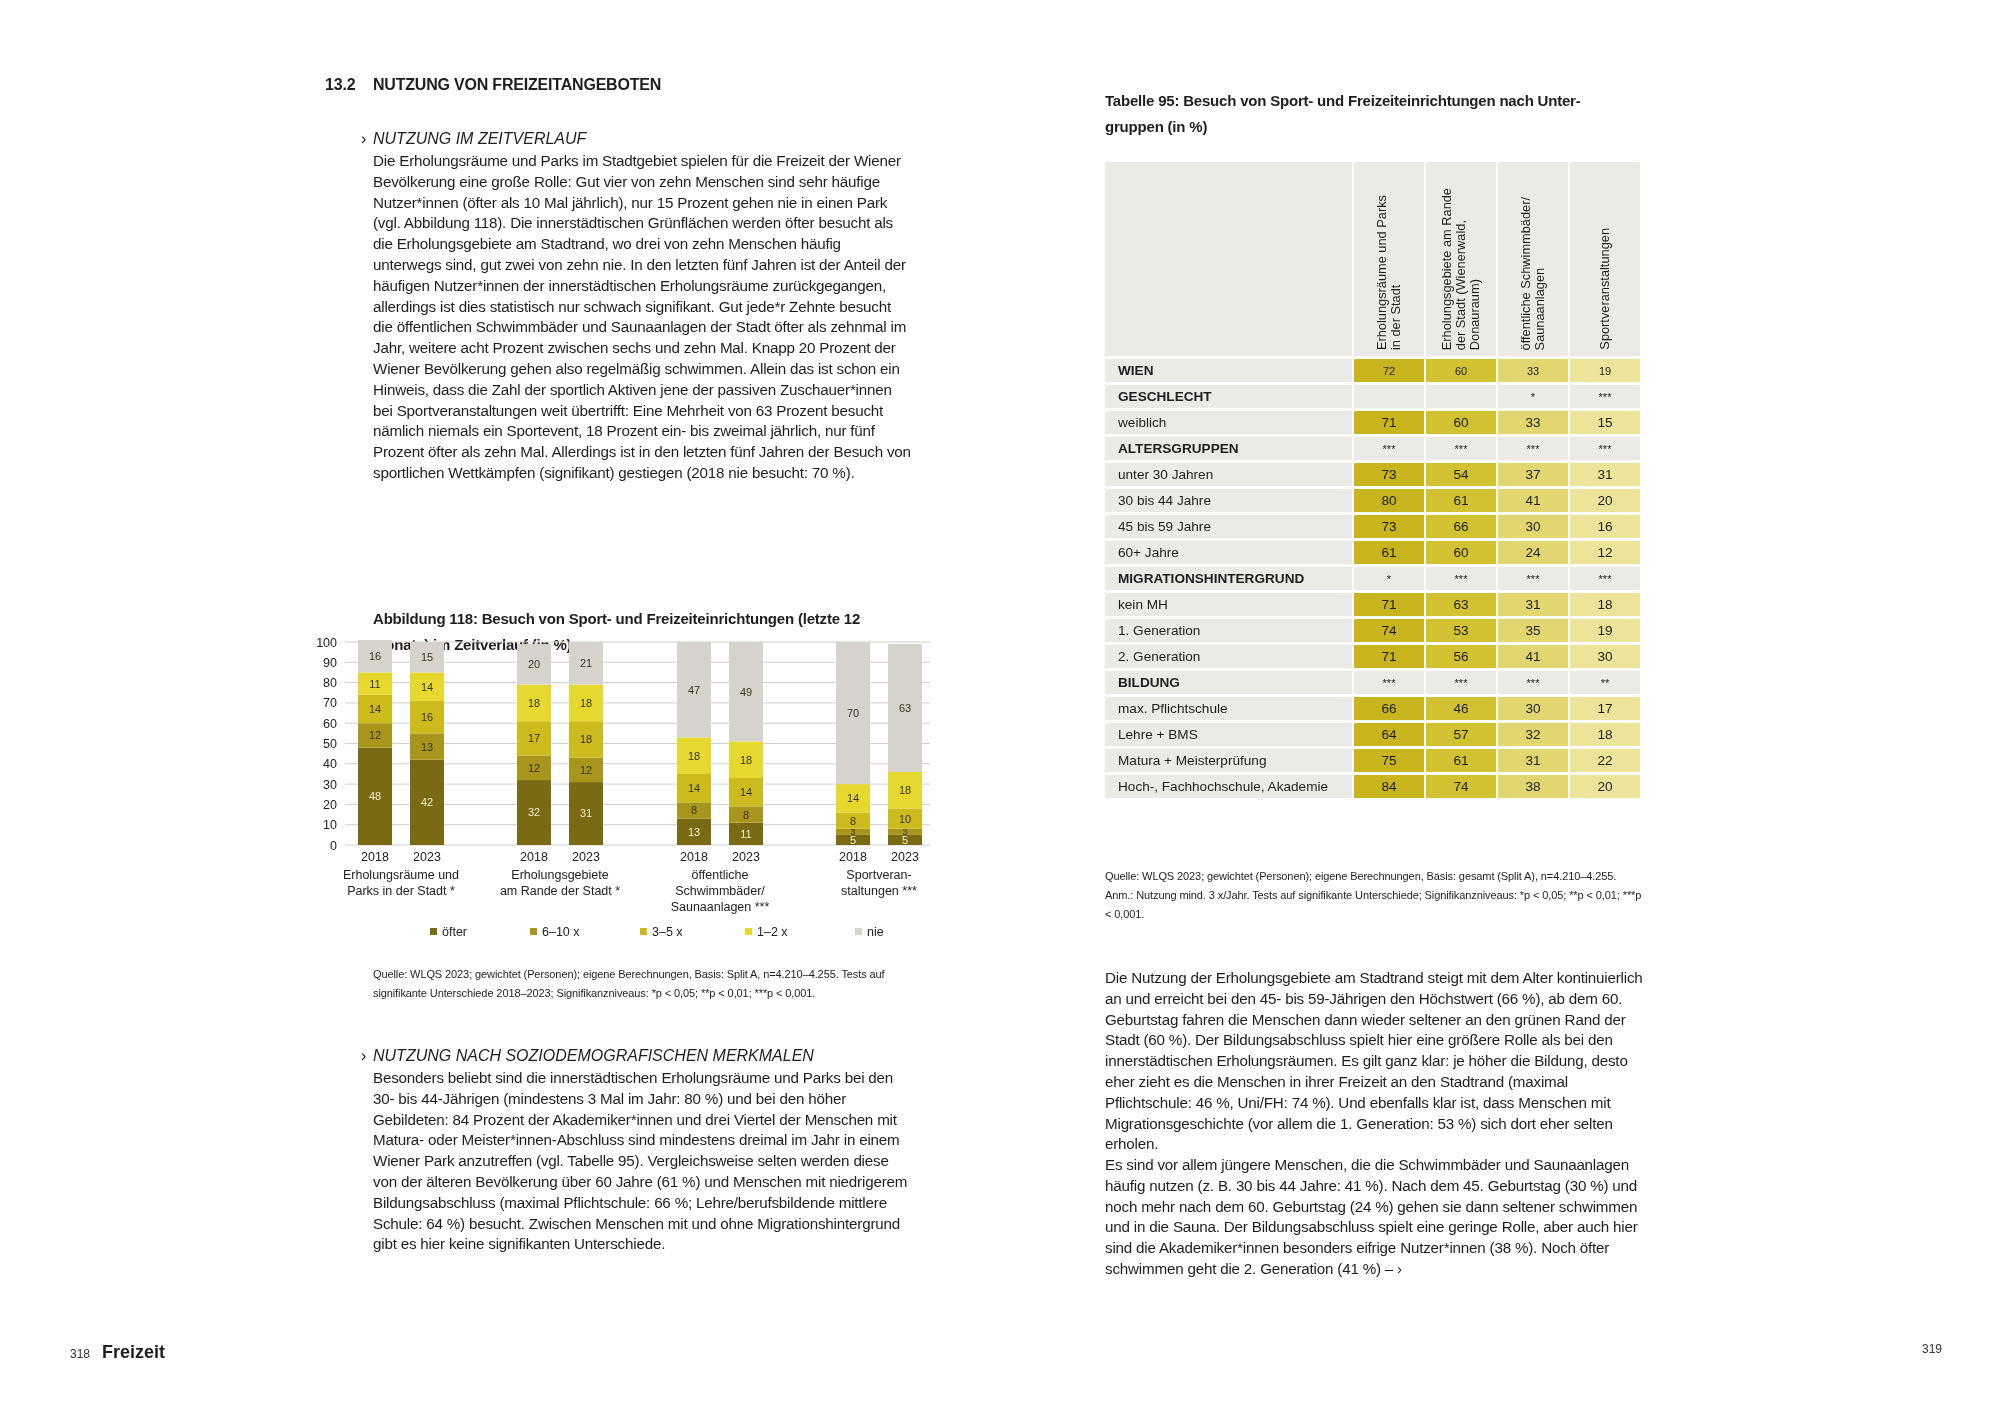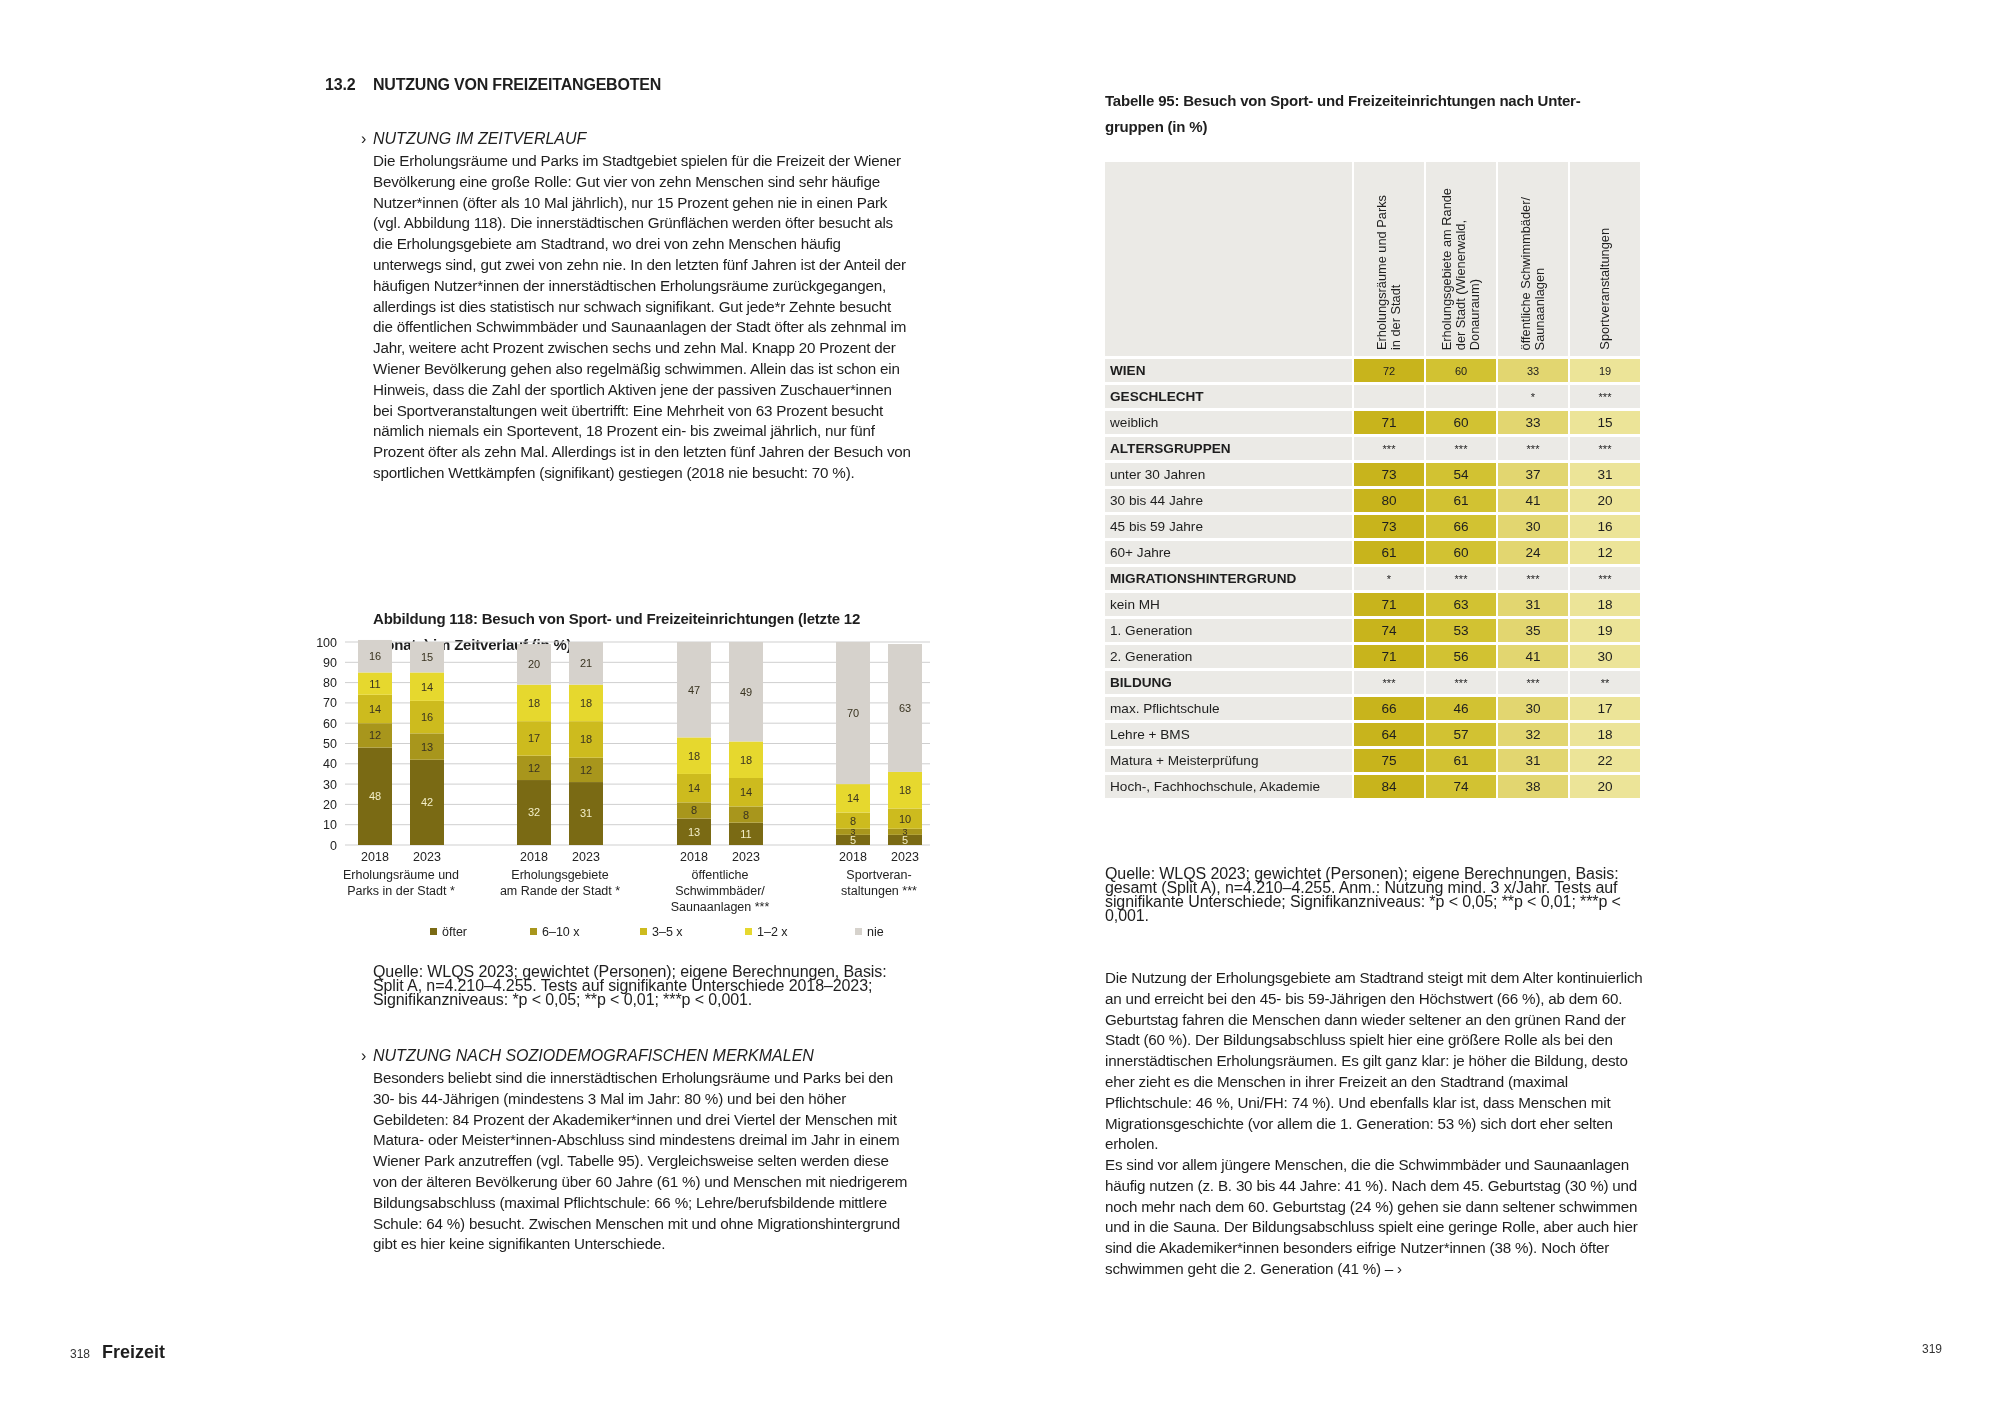--- a/index.html
+++ b/index.html
@@ -5,38 +5,38 @@
   html, body { margin: 0; padding: 0; background: #ffffff; }
   body { width: 2000px; height: 1416px; position: relative; overflow: hidden;
          font-family: "Liberation Sans", sans-serif; color: #1e1e1e; }
   .abs { position: absolute; }
   .section-heading { left: 325px; top: 76px; font-size: 16px; font-weight: bold; letter-spacing: -0.2px; }
   .section-heading .num { display: inline-block; width: 48px; }
   .sub-heading { font-size: 16px; font-style: italic; }
   .sub-heading .arrow { position: absolute; left: -12px; font-style: normal; }
   .body-text { font-size: 15.2px; line-height: 20.8px; letter-spacing: -0.2px; }
   .fig-title { font-size: 15px; font-weight: bold; line-height: 26px; letter-spacing: -0.2px; }
-  .source { font-size: 16px; line-height: 14px; letter-spacing: -0.1px; }
+  .source { font-size: 11px; line-height: 19px; letter-spacing: -0.1px; }
   .left-col { left: 373px; width: 580px; }
   .right-col { left: 1105px; width: 540px; }
 
   
   #chart { position: absolute; left: 305px; top: 632px; width: 640px; height: 320px; }
   #chart text { font-family: "Liberation Sans", sans-serif; }
 
   
   table.t95 { position: absolute; left: 1105px; top: 162px; border-collapse: separate; border-spacing: 0; font-size: 13.6px; }
   table.t95 td, table.t95 th { padding: 0; }
   .t95 .hdr th { height: 194px; background: #ebeae6; vertical-align: bottom; border-bottom: 3px solid #fff; }
   .t95 .hdr th.first { width: 247px; }
   .t95 .hdr th.col { width: 70px; border-left: 2px solid #fff; }
   .t95 .hdr th.col div { writing-mode: vertical-rl; transform: rotate(180deg); font-weight: normal; font-size: 12.8px;
                          line-height: 14px; text-align: left; margin: 0 auto 6px auto; white-space: pre-line; }
   .t95 tr.row td { height: 23px; border-bottom: 3px solid #fff; }
-  .t95 tr.row td.label { background: #ebeae6; padding-left: 5px; }
+  .t95 tr.row td.label { background: #ebeae6; padding-left: 13px; }
   .t95 tr.row td.val { text-align: center; border-left: 2px solid #fff; }
   .t95 tr.group td.label { font-weight: bold; }
   .t95 tr.group td.val { background: #ebeae6; font-size: 11px; }
 
   .footer-left { left: 70px; top: 1342px; font-size: 12px; }
   .footer-left .pn { margin-right: 12px; color: #333; }
   .footer-left .ch { font-weight: bold; font-size: 18px; }
   .footer-right { left: 1922px; top: 1342px; font-size: 12px; color: #333; }
 </style>
 </head>

